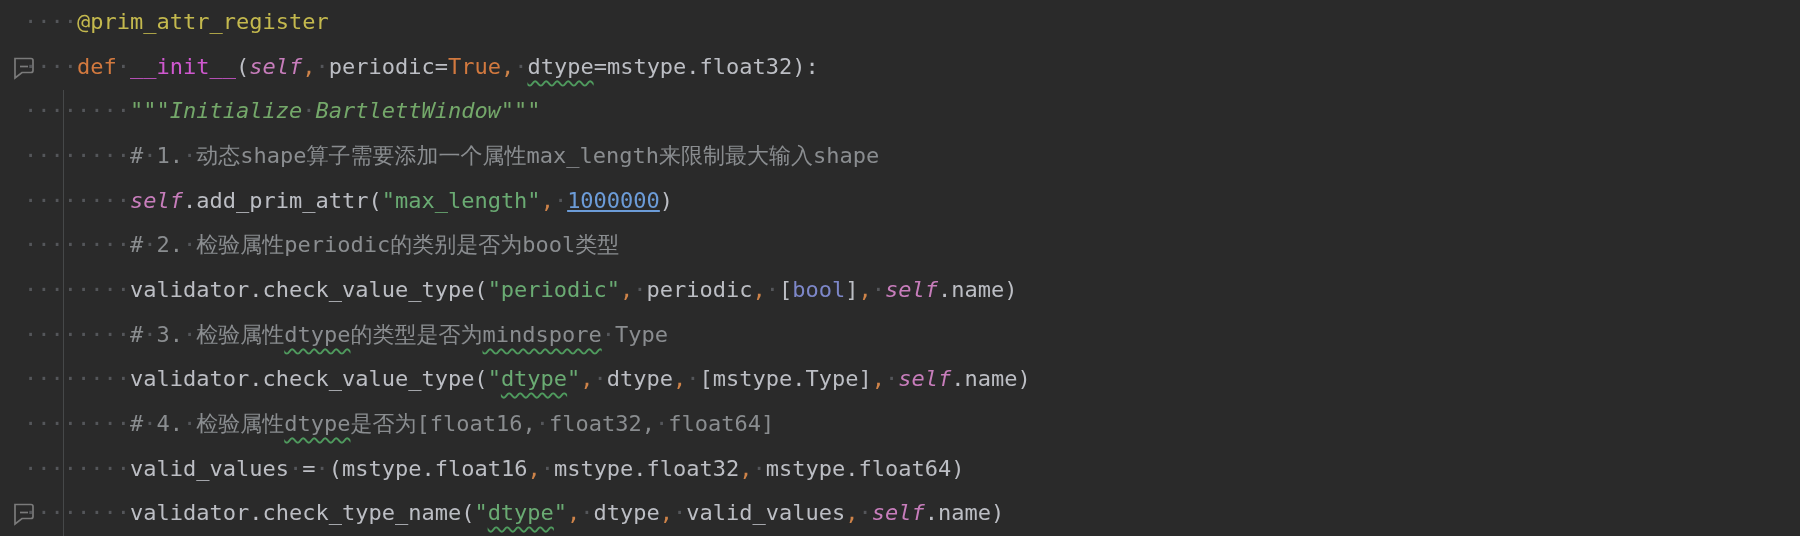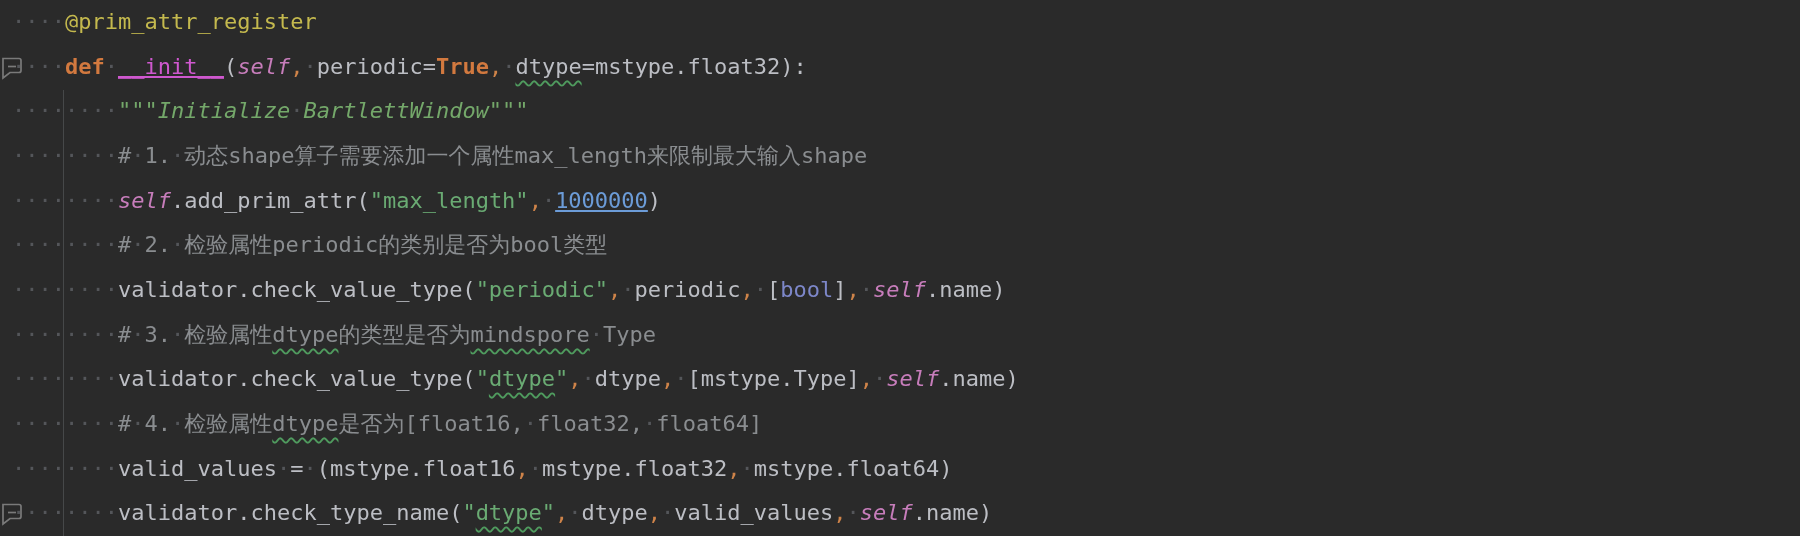--- a/index.html
+++ b/index.html
@@ -9,32 +9,32 @@
     background: #2A2A2A;
     font-family: "DejaVu Sans Mono", "Liberation Mono", monospace;
   }
   .editor {
     position: relative;
     width: 1800px; height: 536px;
     font-size: 22px;
     line-height: 44.66px;
     white-space: pre;
   }
-  .code-area { position: absolute; inset: 0; padding-left: 12px; }
+  .code-area { position: absolute; inset: 0; padding-left: 24px; }
   .code-line { position: relative; height: 44.66px; }
   
   .tk-d      { color: var(--c-default); }
-  .tk-kw     { color: var(--c-keyword); font-weight: bold; }
+  .tk-kw     { color: var(--c-keyword); }
   .tk-dec    { color: var(--c-decorator); }
   .tk-str    { color: var(--c-string); }
   .tk-doc    { color: var(--c-docstring); font-style: italic; }
   .tk-com    { color: var(--c-comment); }
   .tk-num    { color: var(--c-number); text-decoration: underline; }
   .tk-self   { color: var(--c-self); font-style: italic; }
-  .tk-magic  { color: var(--c-magic); text-decoration: underline; }
+  .tk-magic  { color: var(--c-magic); }
   .tk-builtin{ color: var(--c-builtin); text-align: center; }
   .tk-comma  { color: var(--c-comma); }
   .dot       { color: var(--c-wsdot); }
   .sq {
     text-decoration: underline;
     text-decoration-style: wavy;
     text-decoration-color: var(--c-squiggle);
     text-decoration-thickness: 1.5px;
     text-underline-offset: 6px;
   }

